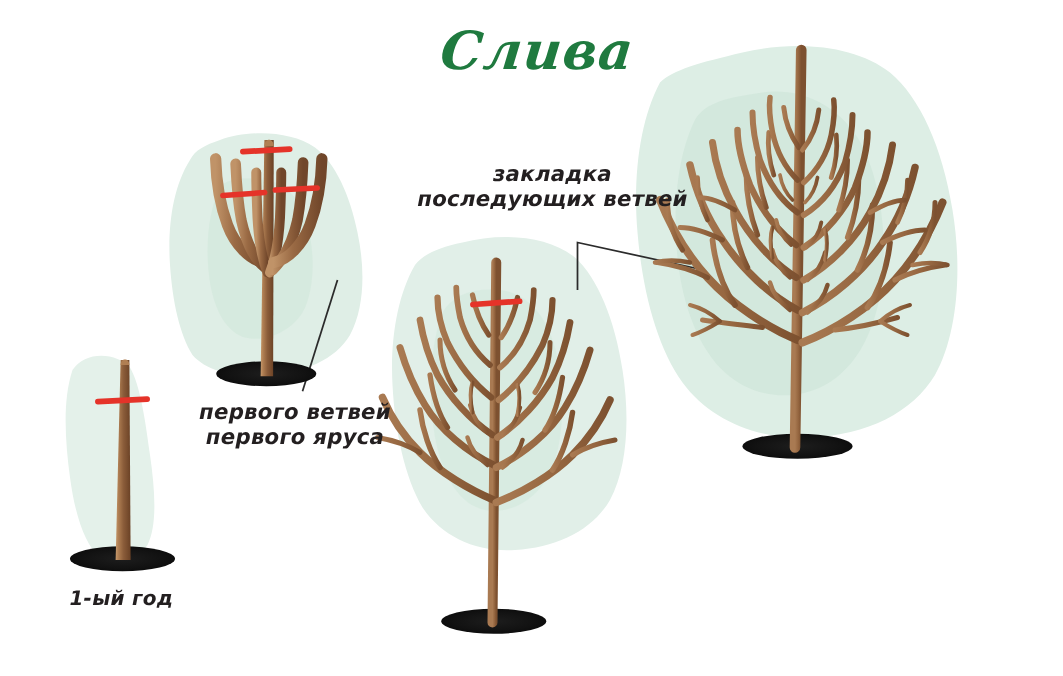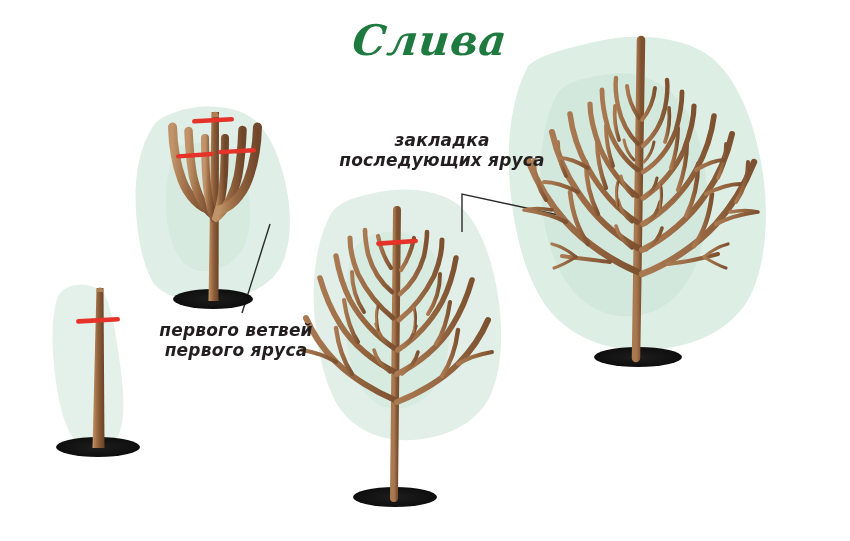--- a/index.html
+++ b/index.html
@@ -281,19 +281,20 @@
       <path d="M646 224 C654 218 658 210 660 202" stroke-width="3.4"></path>
       <path d="M660 208 C662 198 662 190 660 184" stroke-width="3.2"></path>
       <path d="M645 198 C652 192 656 184 657 178" stroke-width="3.2"></path>
       <path d="M644 162 C650 156 653 148 654 142" stroke-width="3"></path>
     </g>
   </svg>
 
   <div id="title">Слива</div>
 
   <div class="lbl" id="lbl-next">закладка
-последующих яруса</div>
+последующих ветвей</div>
 
   <div class="lbl" id="lbl-first">первого ветвей
 первого яруса</div>
 
+  <div class="lbl" id="lbl-year">1-ый год</div>
 
 </div>
 
 </body></html>

